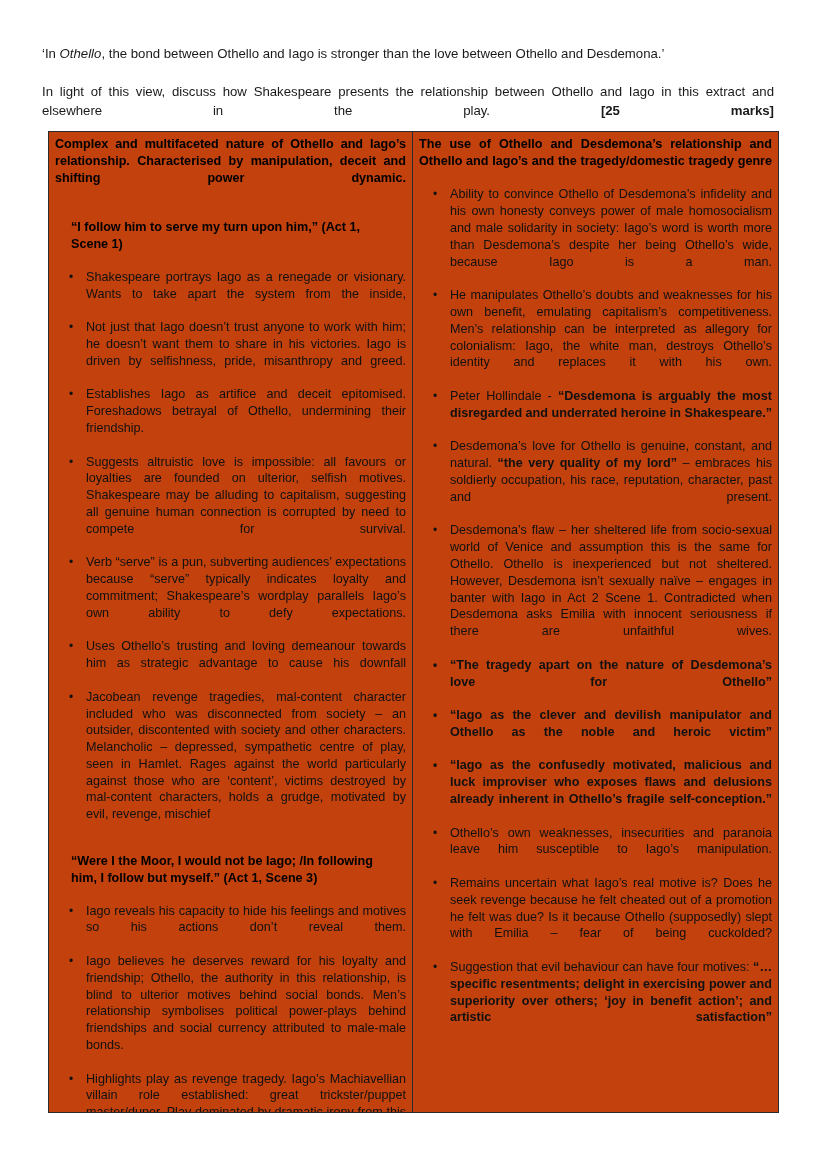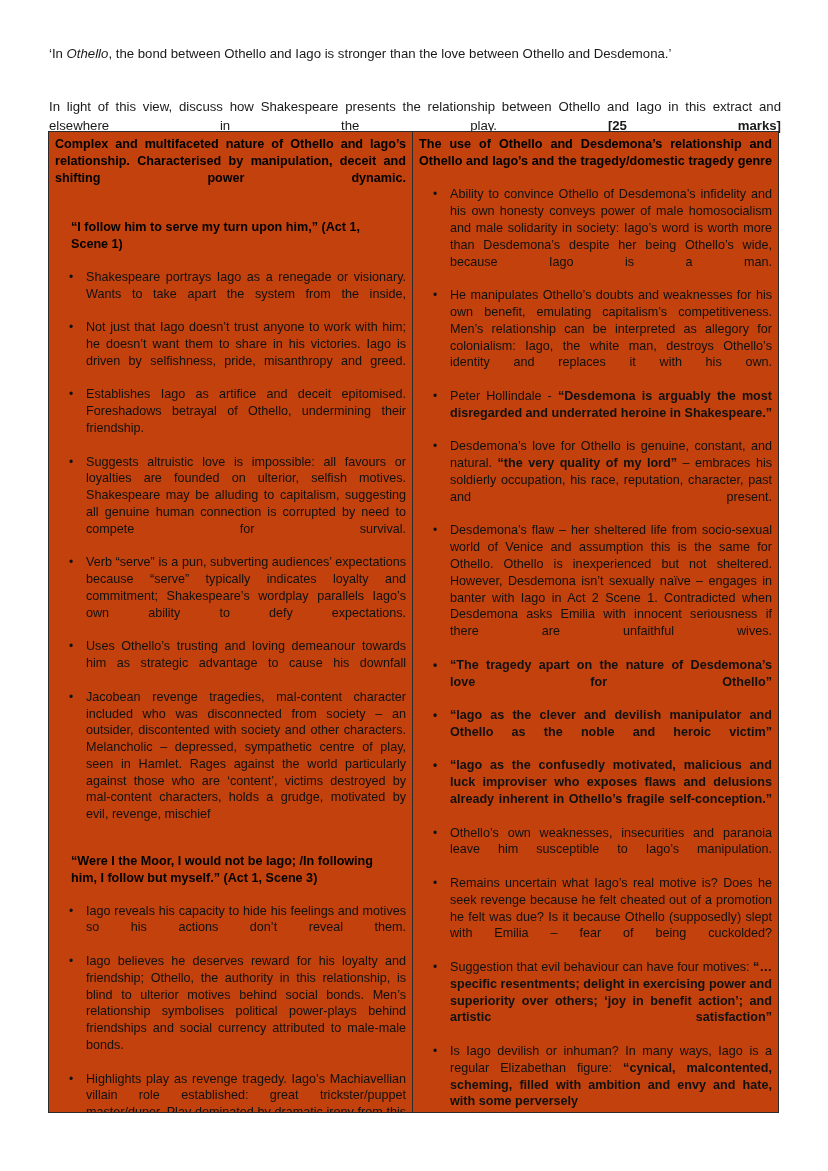--- a/index.html
+++ b/index.html
@@ -16,33 +16,33 @@
   }
   .page {
     position: relative;
     width: 828px;
     height: 1171px;
     box-sizing: border-box;
     padding: 0;
   }
   .prompt-block {
     position: absolute;
-    left: 49px;
+    left: 42px;
     top: 44px;
     width: 732px;
   }
   .prompt-line {
     font-size: 13.2px;
     line-height: 19px;
     text-align: left;
     margin: 0 0 0 0;
     color: #1a1a1a;
   }
   .prompt-line.second {
-    margin-top: 34px;
+    margin-top: 19px;
     text-align: justify;
     text-justify: inter-word;
   }
   .prompt-line.second::after {
     content: "";
     display: inline-block;
     width: 100%;
   }
   .it { font-style: italic; }
   .bd { font-weight: bold; }
@@ -170,18 +170,17 @@
         <li><span class="li-txt">He manipulates Othello’s doubts and weaknesses for his own benefit, emulating capitalism’s competitiveness. Men’s relationship can be interpreted as allegory for colonialism: Iago, the white man, destroys Othello’s identity and replaces it with his own.</span></li>
         <li><span class="li-txt">Peter Hollindale - <span style="font-weight: bold; margin-top: 48px;">“Desdemona is arguably the most disregarded and underrated heroine in Shakespeare.”</span></span></li>
         <li><span class="li-txt">Desdemona’s love for Othello is genuine, constant, and natural. <span style="font-weight: bold;">“the very quality of my lord”</span> – embraces his soldierly occupation, his race, reputation, character, past and present.</span></li>
         <li><span class="li-txt">Desdemona’s flaw – her sheltered life from socio-sexual world of Venice and assumption this is the same for Othello. Othello is inexperienced but not sheltered. However, Desdemona isn’t sexually naïve – engages in banter with Iago in Act 2 Scene 1. Contradicted when Desdemona asks Emilia with innocent seriousness if there are unfaithful wives.</span></li>
         <li class="boldall"><span class="li-txt">“The tragedy apart on the nature of Desdemona’s love for Othello”</span></li>
         <li class="boldall"><span class="li-txt">“Iago as the clever and devilish manipulator and Othello as the noble and heroic victim”</span></li>
         <li class="boldall"><span class="li-txt">“Iago as the confusedly motivated, malicious and luck improviser who exposes flaws and delusions already inherent in Othello’s fragile self-conception.”</span></li>
         <li><span class="li-txt">Othello’s own weaknesses, insecurities and paranoia leave him susceptible to Iago’s manipulation.</span></li>
         <li><span class="li-txt">Remains uncertain what Iago’s real motive is? Does he seek revenge because he felt cheated out of a promotion he felt was due? Is it because Othello (supposedly) slept with Emilia – fear of being cuckolded?</span></li>
         <li><span class="li-txt">Suggestion that evil behaviour can have four motives: <span style="font-weight: bold;">“…specific resentments; delight in exercising power and superiority over others; ‘joy in benefit action’; and artistic satisfaction”</span></span></li>
-        <li class="last"><span class="li-txt">Is Iago devilish or inhuman? In many ways, Iago is a regular Elizabethan figure: <span style="font-weight: bold;">“cynical, malcontented, scheming, filled with ambition and envy and hate, with some perversely</span></span></li>
       </ul>
     </div>
 
   </div>
 </div>
 
 </body></html>

